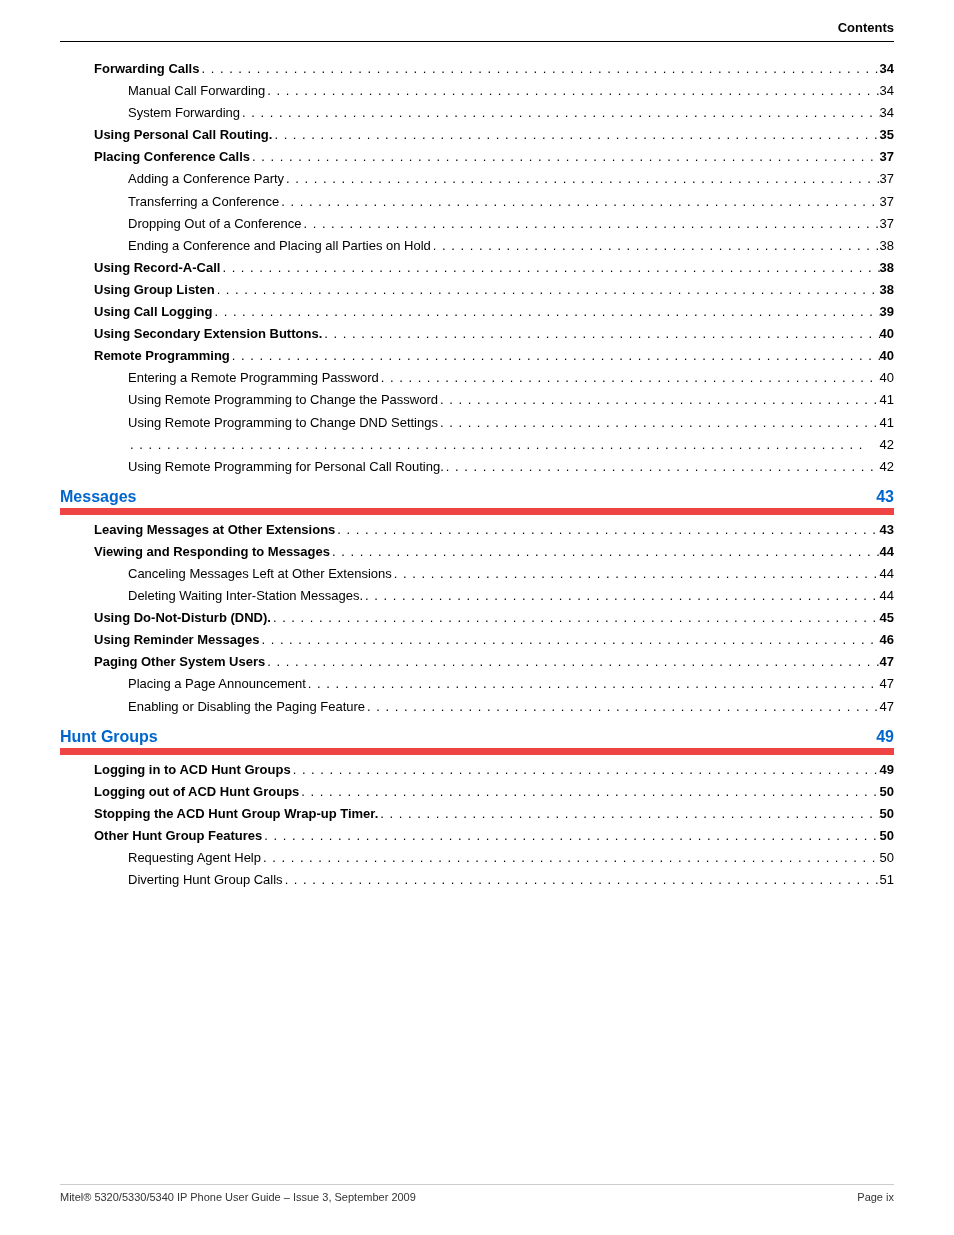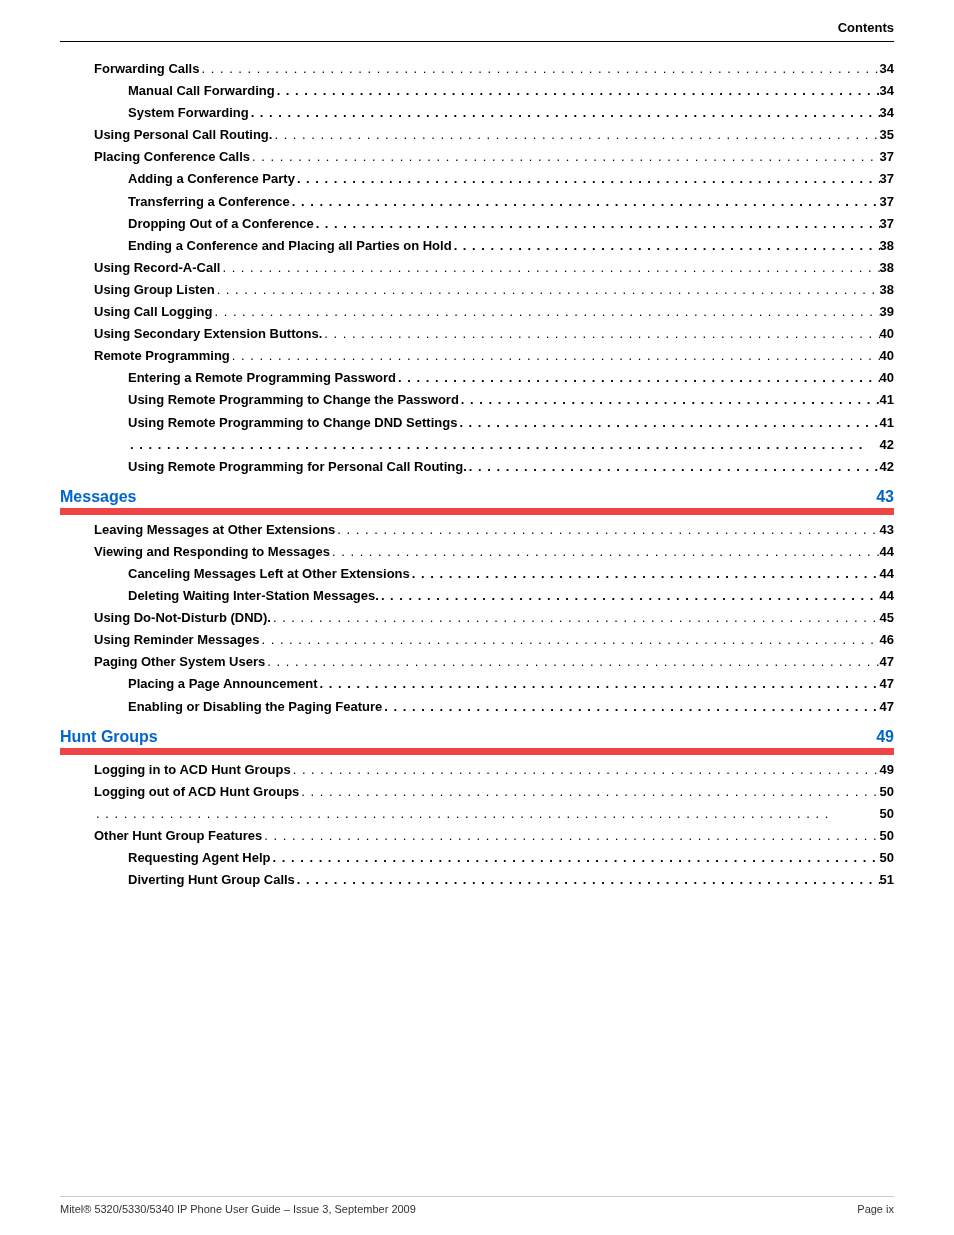--- a/index.html
+++ b/index.html
@@ -51,21 +51,20 @@
       font-weight: bold;
     }
     .toc-entry.bold .page-num {
       font-weight: bold;
     }
     .indent-1 {
       padding-left: 34px;
     }
     .indent-2 {
       padding-left: 68px;
-      font-weight: bold;
     }
     .section-heading {
       display: flex;
       justify-content: space-between;
       align-items: baseline;
       margin-top: 10px;
       margin-bottom: 4px;
       border-bottom: 7px solid #ef4444;
       padding-bottom: 2px;
     }
@@ -74,21 +73,21 @@
       font-weight: bold;
       color: #0066cc;
     }
     .section-heading .heading-page {
       font-size: 16px;
       font-weight: bold;
       color: #0066cc;
     }
     .footer {
       position: absolute;
-      bottom: 20px;
+      bottom: 32px;
       left: 60px;
       right: 60px;
       display: flex;
       justify-content: space-between;
       align-items: center;
       border-top: 1px solid #ccc;
       padding-top: 6px;
       font-size: 11px;
       color: #333;
     }
@@ -253,20 +252,21 @@
         <span class="entry-text">Logging in to ACD Hunt Groups</span>
         <span style="flex: 1 1 0%; overflow: hidden; white-space: nowrap; padding: 0px 2px; letter-spacing: 1px;"> . . . . . . . . . . . . . . . . . . . . . . . . . . . . . . . . . . . . . . . . . . . . . . . . . . . . . . . . . . . . . . . . . . . . . . . . . . . . . . . . </span>
         <span class="page-num">49</span>
       </div>
       <div class="toc-entry bold indent-1">
         <span class="entry-text">Logging out of ACD Hunt Groups</span>
         <span style="flex: 1 1 0%; overflow: hidden; white-space: nowrap; padding: 0px 2px; letter-spacing: 1px;"> . . . . . . . . . . . . . . . . . . . . . . . . . . . . . . . . . . . . . . . . . . . . . . . . . . . . . . . . . . . . . . . . . . . . . . . . . . . . . . . . </span>
         <span class="page-num">50</span>
       </div>
       <div class="toc-entry bold indent-1">
+        <span class="entry-text">Stopping the ACD Hunt Group Wrap-up Timer.</span>
         <span style="flex: 1 1 0%; overflow: hidden; white-space: nowrap; padding: 0px 2px; letter-spacing: 1px;"> . . . . . . . . . . . . . . . . . . . . . . . . . . . . . . . . . . . . . . . . . . . . . . . . . . . . . . . . . . . . . . . . . . . . . . . . . . . . . . . . </span>
         <span class="page-num">50</span>
       </div>
       <div class="toc-entry bold indent-1">
         <span class="entry-text">Other Hunt Group Features</span>
         <span style="flex: 1 1 0%; overflow: hidden; white-space: nowrap; padding: 0px 2px; letter-spacing: 1px;"> . . . . . . . . . . . . . . . . . . . . . . . . . . . . . . . . . . . . . . . . . . . . . . . . . . . . . . . . . . . . . . . . . . . . . . . . . . . . . . . . </span>
         <span class="page-num">50</span>
       </div>
       <div class="toc-entry indent-2">
         <span class="entry-text">Requesting Agent Help</span>

